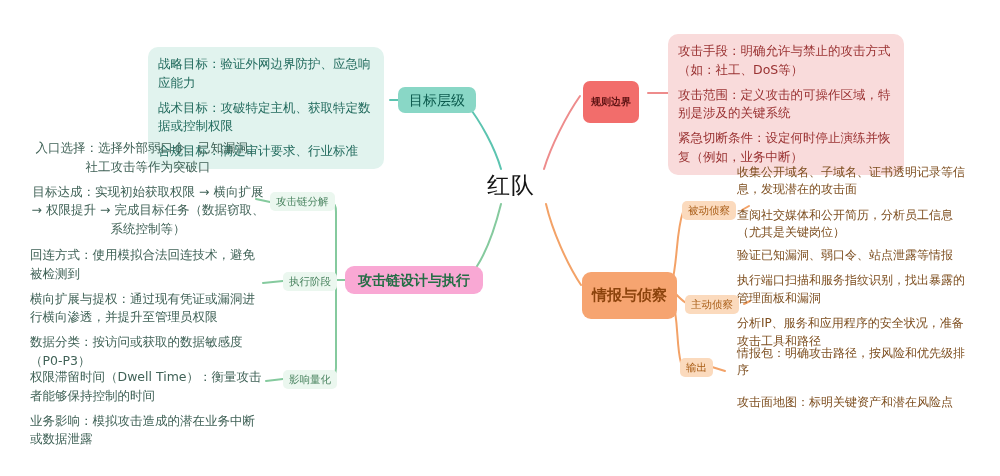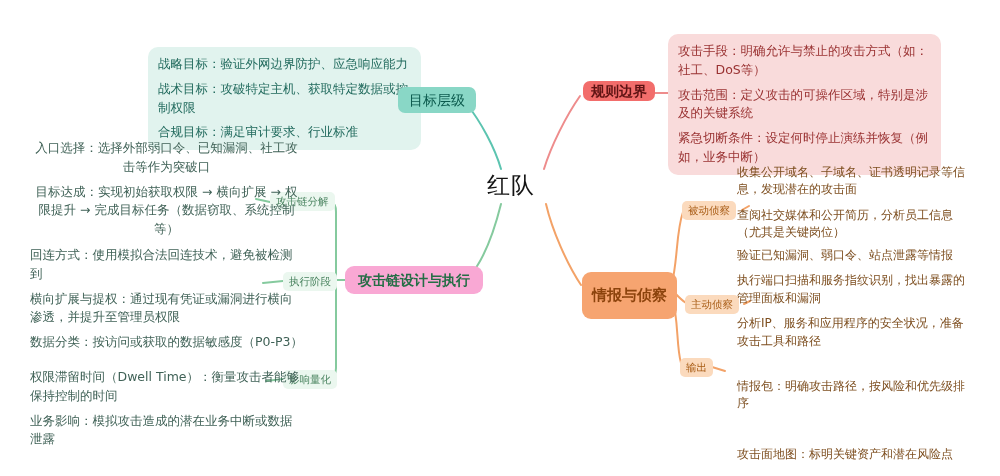--- a/index.html
+++ b/index.html
@@ -11,51 +11,51 @@
   .node,.leafgroup,.central{position:absolute;z-index:1;box-sizing:border-box;}
   .central{
     left:487px;top:170px;font-size:23px;font-weight:400;color:#141414;letter-spacing:1px;
   }
   
   .pill{
     border-radius:7px;white-space:nowrap;line-height:1;display:inline-block;
   }
   .pill-goal{left:398px;top:87px;background:#89d7c6;color:#0b5a4d;font-size:14px;padding:6px 11px;}
   .pill-chain{left:345px;top:266px;background:#f9a8d4;color:#256e46;font-size:14px;font-weight:600;padding:7px 13px;border-radius:9px;}
-  .pill-rules{left:583px;top:81px;background:#f26d6b;color:#5e1313;font-size:14px;font-weight:600;padding:3px 8px;}
+  .pill-rules{left:583px;top:81px;background:#f26d6b;color:#5e1313;font-size:10px;font-weight:600;padding:16px 8px;}
   .pill-recon{left:582px;top:272px;background:#f6a470;color:#8c430c;font-size:15px;font-weight:600;padding:16px 10px;border-radius:9px;}
   
   .sub{border-radius:5px;white-space:nowrap;line-height:1;font-size:10.5px;padding:4px 6px;}
   .sub-green{background:#ebf7ef;color:#49835f;}
   .sub-orange{background:#fbdabd;color:#a85c15;}
   .sub-decompose{left:270px;top:192px;}
   .sub-exec{left:283px;top:272px;}
   .sub-impact{left:283px;top:370px;}
   .sub-passive{left:682px;top:201px;}
   .sub-active{left:685px;top:295px;}
   .sub-output{left:680px;top:358px;}
   
   .groupbox{border-radius:10px;padding:8px 10px;}
   .box-goal{left:148px;top:47px;width:243px;background:#e1f3ee;color:#216a5d;}
   .box-rules{left:668px;top:34px;width:226px;background:#f9dbdb;color:#993131;}
   .groupbox p{margin:0 0 7px 0;font-size:11.5px;line-height:1.5;}
   .groupbox p:last-child{margin-bottom:0;}
   
-  .leafgroup{width:273px;}
+  .leafgroup{width:236px;}
   .leafgroup p{margin:0 0 6px 0;font-size:12.5px;line-height:1.5;}
   .lg-left{left:30px;color:#3f6156;}
   .lg-right{left:737px;width:233px;color:#7d4e1f;}
   .lg-right p{font-size:12px;line-height:1.45;margin-bottom:8px;}
   .lg-a{top:139px;text-align:center;}
   .lg-b{top:246px;}
   .lg-c{top:368px;}
   .lg-passive{top:164px;}
   .lg-active{top:247px;}
   .lg-output{top:345px;}
-  .lg-output p{margin-bottom:14px;margin-top:33px;}
+  .lg-output p{margin-bottom:14px;}
 </style>
 </head>
 <body>
 
 <div class="stage">
 
   <svg width="1000" height="476" viewBox="0 0 1000 476">
     <g fill="none" stroke-width="2" stroke-linecap="round">
 
       <path d="M 466 103 C 481 122 495 148 501 169" stroke="#5cc4b0"></path>

